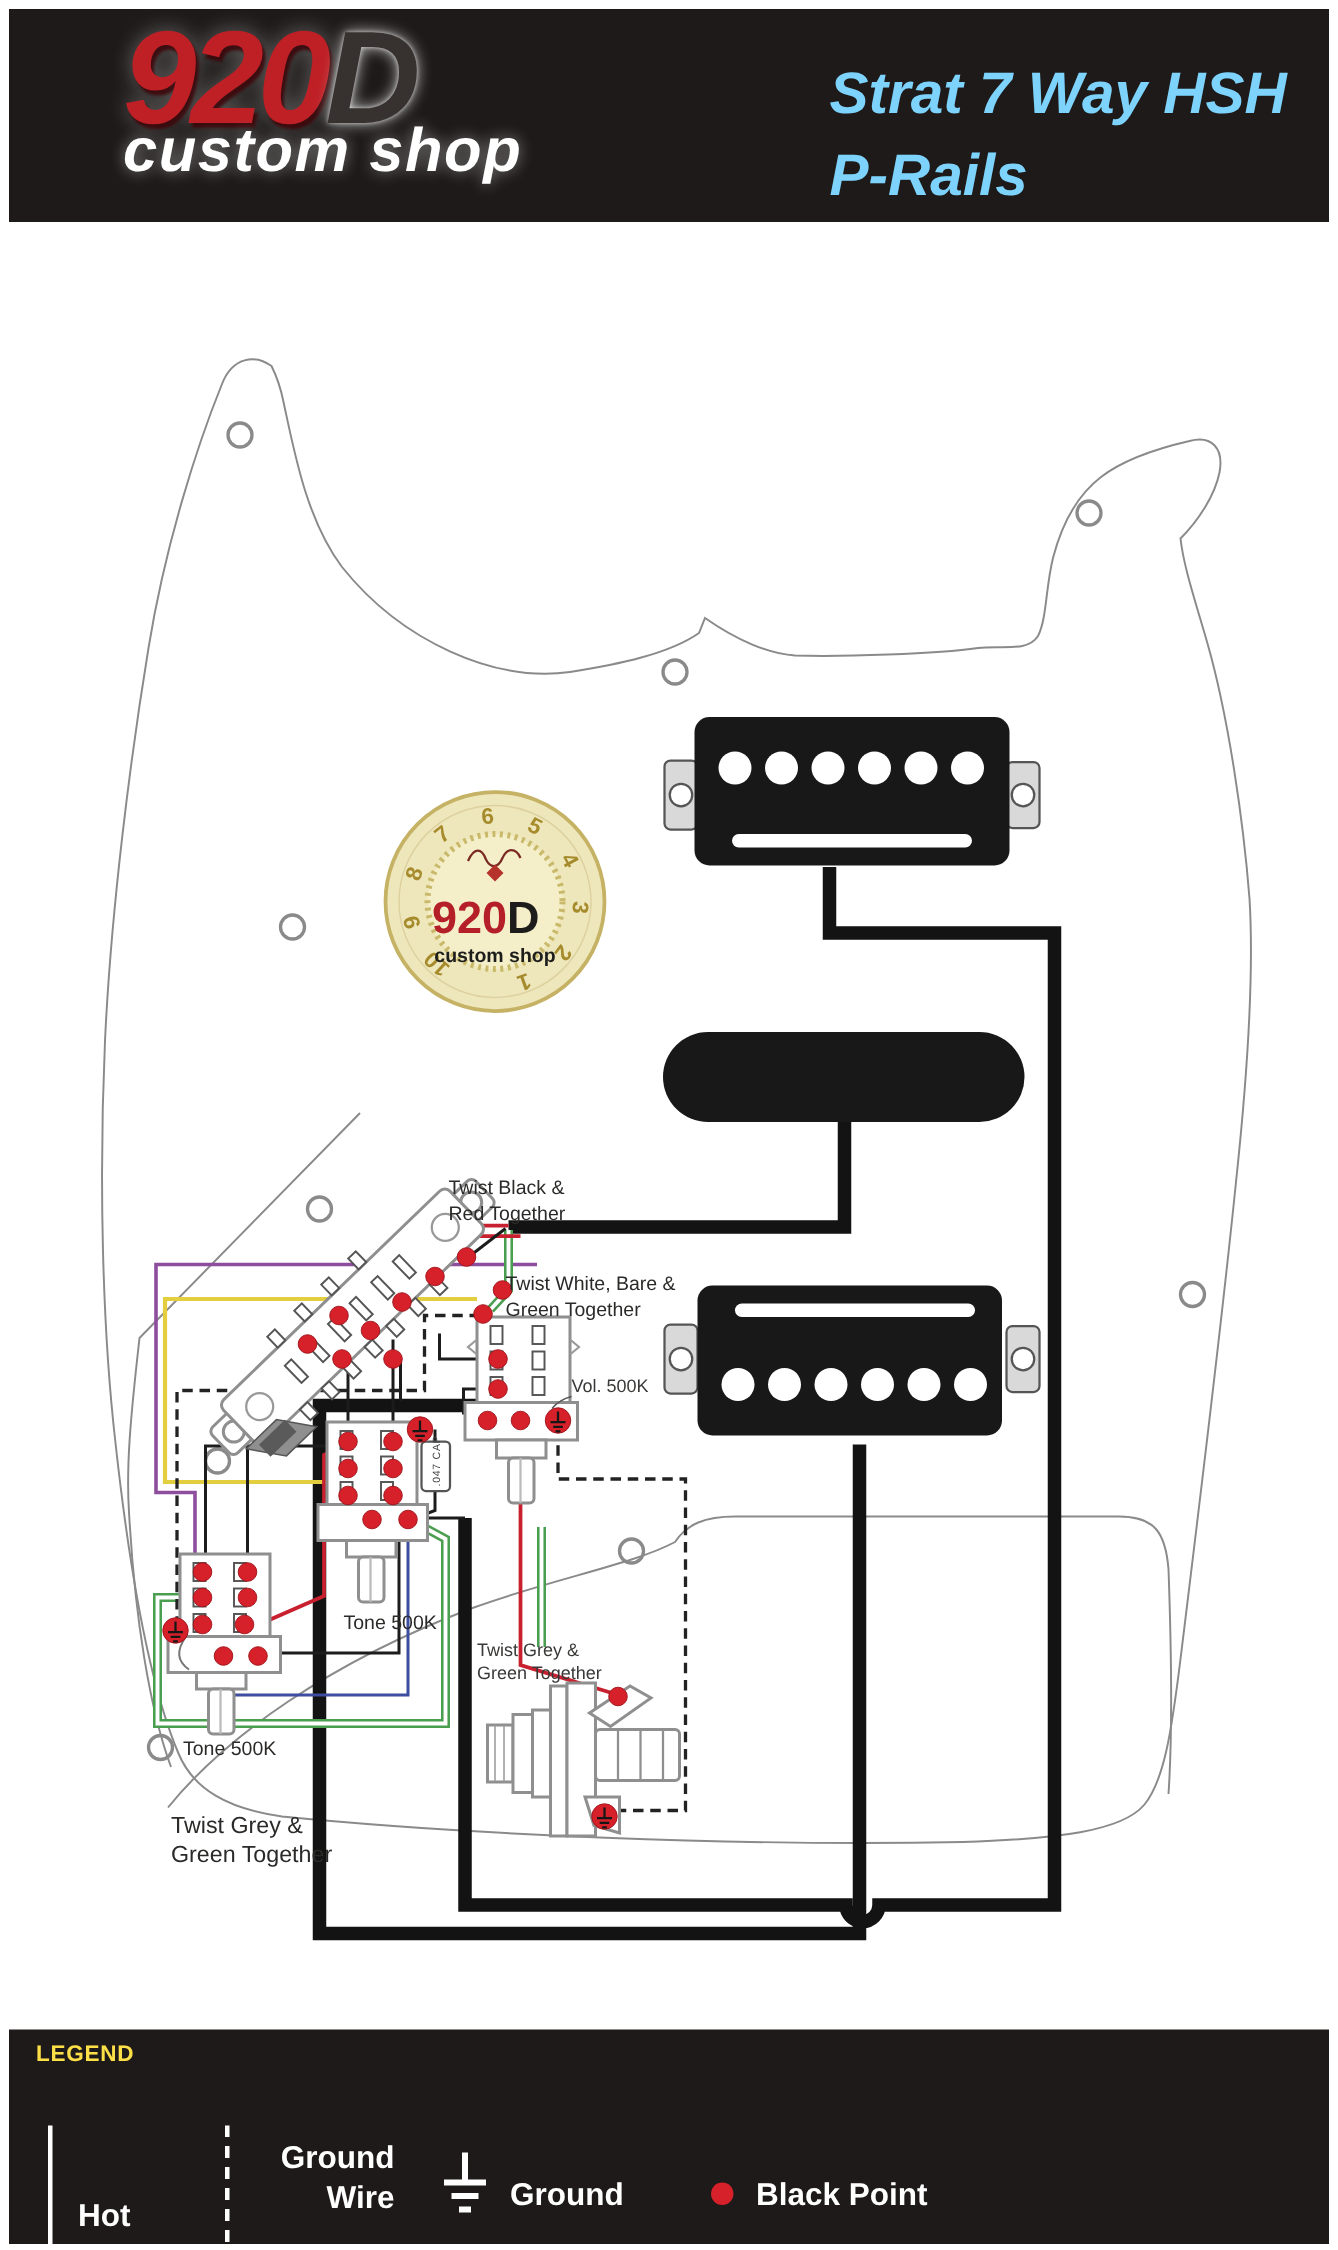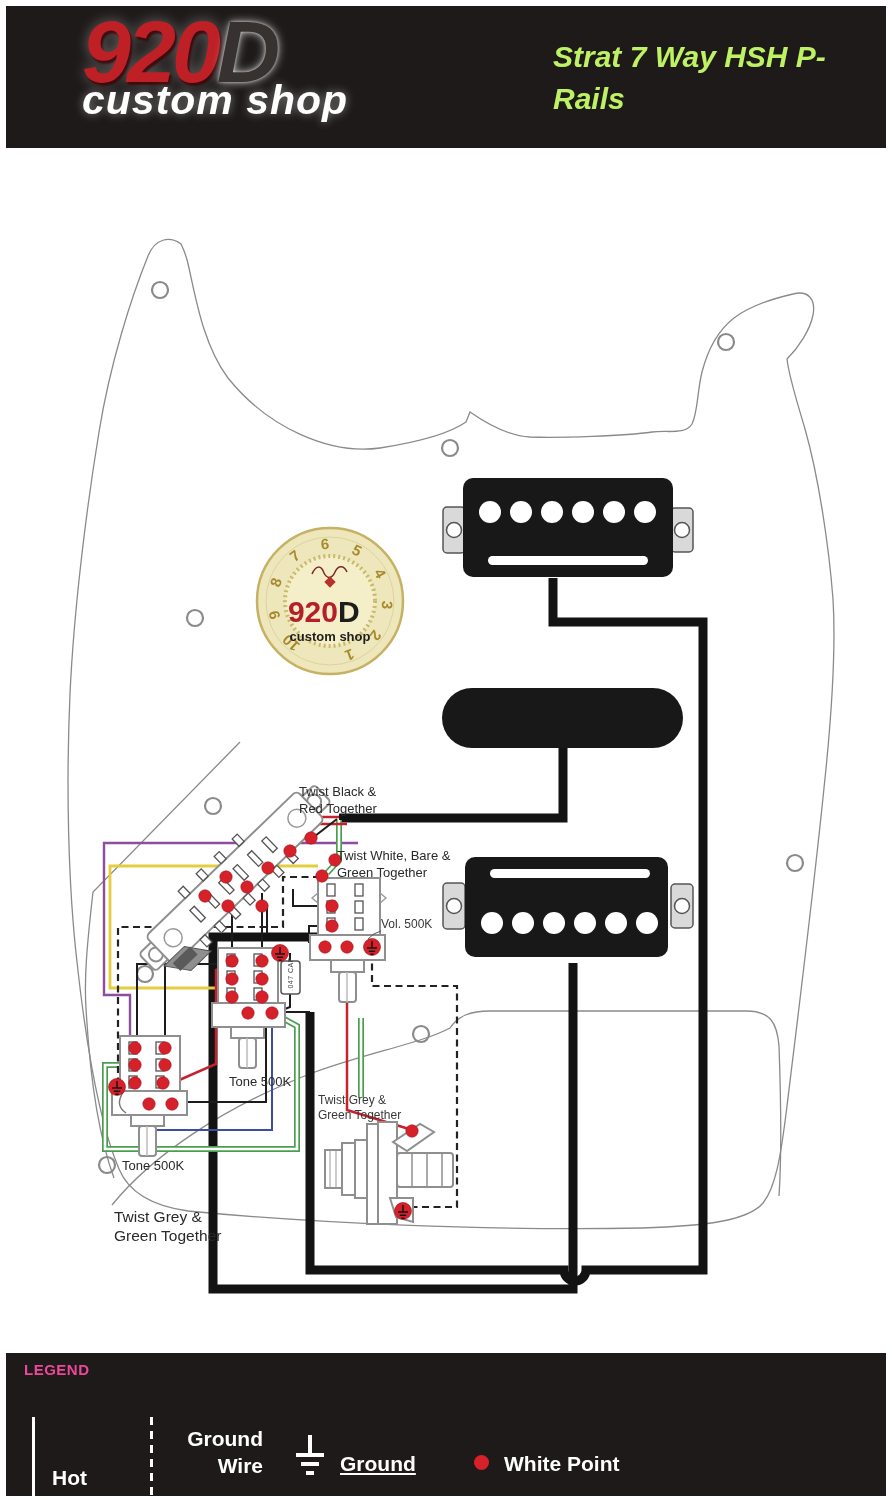--- a/index.html
+++ b/index.html
@@ -7,23 +7,23 @@
        font-family:"Liberation Sans", sans-serif;}
   .bar{position:absolute;left:6px;right:6px;background:var(--bg_dark);}
   .header{top:6px;height:142px;font-style:italic;}
   .brand{position:absolute;left:76px;top:2px;line-height:1;}
   .brand-num{font-size:88px;font-weight:800;letter-spacing:-4px;color:var(--brand_red);
     text-shadow:2px 3px 2px rgba(60,5,8,.85), 0 0 14px rgba(255,255,255,.35);}
   .brand-d{font-size:88px;font-weight:800;letter-spacing:-2px;color:var(--brand_d);
     text-shadow:0 0 10px rgba(255,255,255,.75), 0 0 3px rgba(255,255,255,.6);}
   .brand-sub{margin-top:-16px;font-size:41px;font-weight:800;letter-spacing:1px;color:#fff;
     text-shadow:0 0 10px rgba(255,255,255,.45);}
-  .title{position:absolute;left:547px;top:30px;color:#bef264;font-size:30px;font-weight:600;line-height:1.4;}
+  .title{position:absolute;left:547px;top:30px;color:#7dd3fc;font-size:39px;font-weight:600;line-height:1.4;}
   .legend{top:1353px;height:143px;}
-  .legend-title{position:absolute;left:18px;top:8px;color:#ec4899;font-size:15px;font-weight:700;letter-spacing:.5px;}
+  .legend-title{position:absolute;left:18px;top:8px;color:#fde047;font-size:15px;font-weight:700;letter-spacing:.5px;}
   .leg-label{position:absolute;color:#fff;font-size:21px;font-weight:600;line-height:1.3;}
   .leg-line{position:absolute;top:64px;width:3px;height:80px;background:#fff;}
   .leg-line.dashed{background:repeating-linear-gradient(to bottom,#fff 0 8px,transparent 8px 14px);}
   .leg-dot{position:absolute;width:15px;height:15px;border-radius:50%;background:var(--solder);}
   svg text{font-family:"Liberation Sans", sans-serif;}
   .lbl{fill:#2b2a29;font-size:13px;}
   .lbl-sm{fill:#3a3938;font-size:12px;}
   .lbl-lg{fill:#2b2a29;font-size:15.5px;}
   .caplbl{fill:#444;font-size:7px;letter-spacing:.5px;}
   .comp{fill:#fff;stroke:#8f8f8f;stroke-width:2;}
@@ -347,17 +347,17 @@
 
   <div class="leg-line" style="left:26px;"></div>
   <div class="leg-label" style="left:46px;top:111px;">Hot</div>
 
   <div class="leg-line dashed" style="left:144px;"></div>
   <div class="leg-label" style="left:162px;top:72px;width:95px;text-align:right;">Ground Wire</div>
 
   <svg width="40" height="52" style="position:absolute;left:284px;top:80px;">
     <path d="M20,2 V22 M6,22 H34 M11,31 H29 M16,40 H24" stroke="#fff" stroke-width="4" fill="none"></path>
   </svg>
-  <div class="leg-label" style="left:334px;top:97px;text-decoration:underline;">Ground</div>
+  <div class="leg-label" style="left:334px;top:97px;">Ground</div>
 
   <div class="leg-dot" style="left:468px;top:102px;"></div>
-  <div class="leg-label" style="left:498px;top:97px;">White Point</div>
+  <div class="leg-label" style="left:498px;top:97px;">Black Point</div>
 </div>
 
 </body></html>

